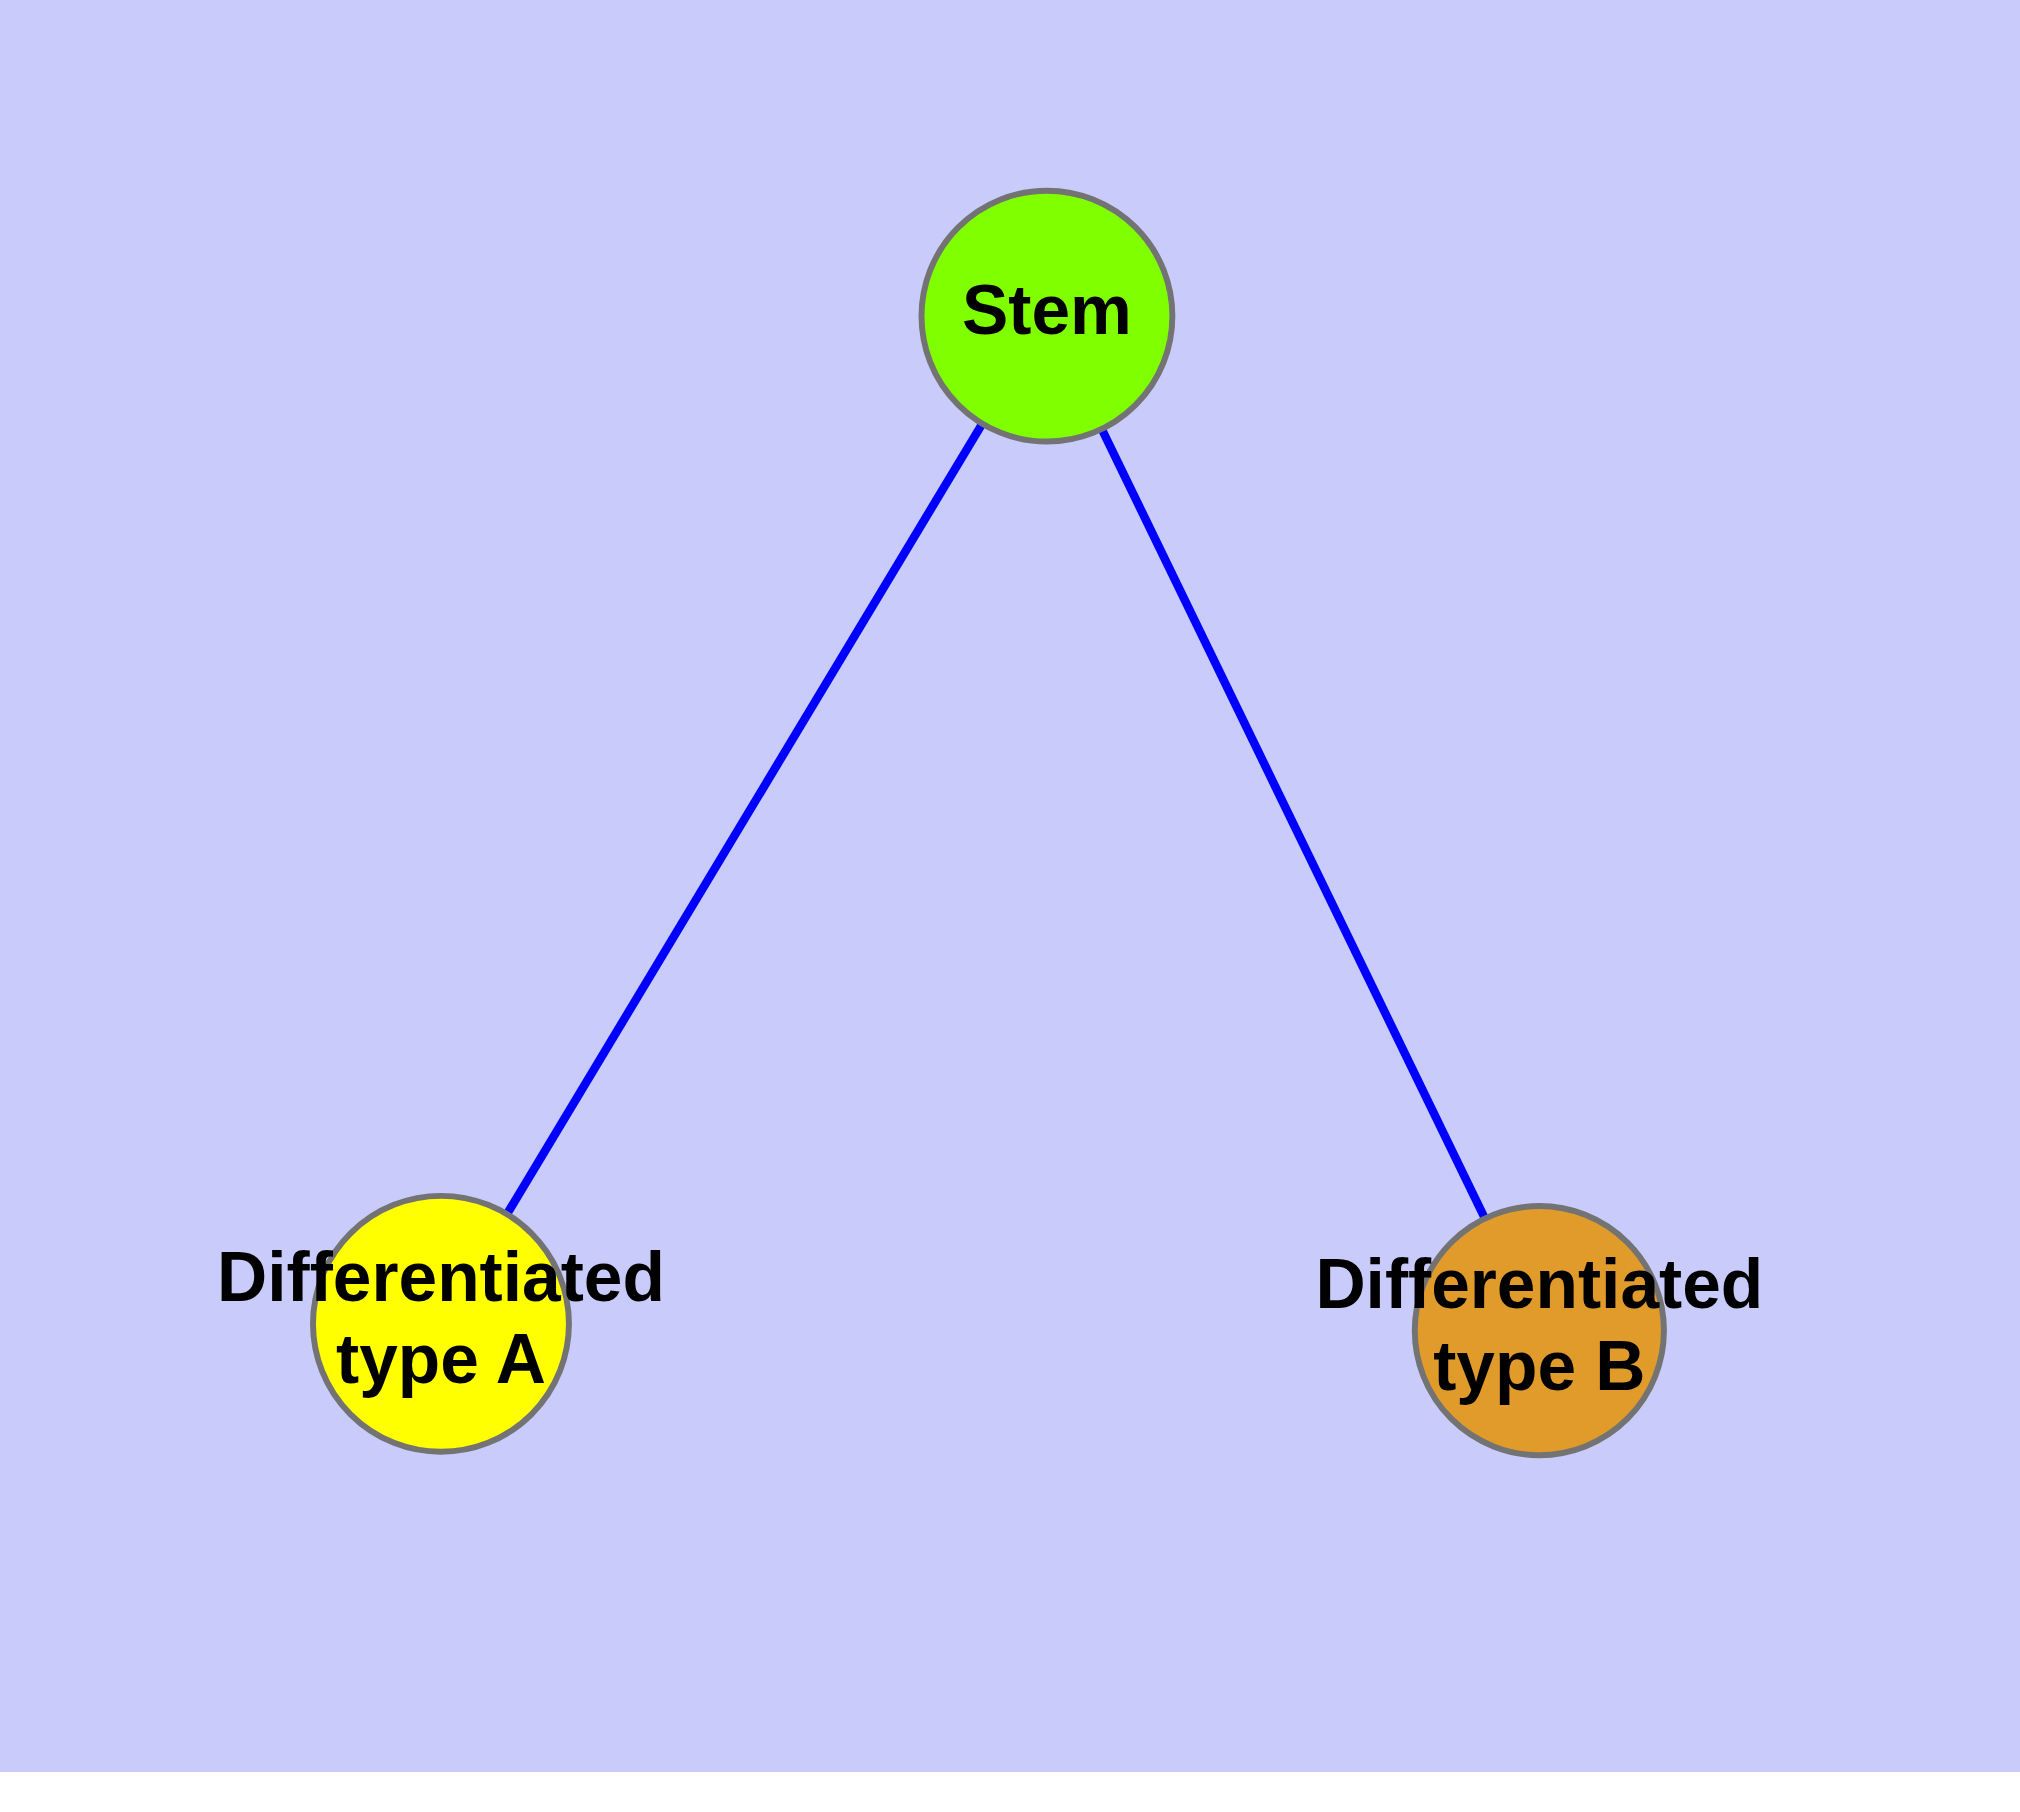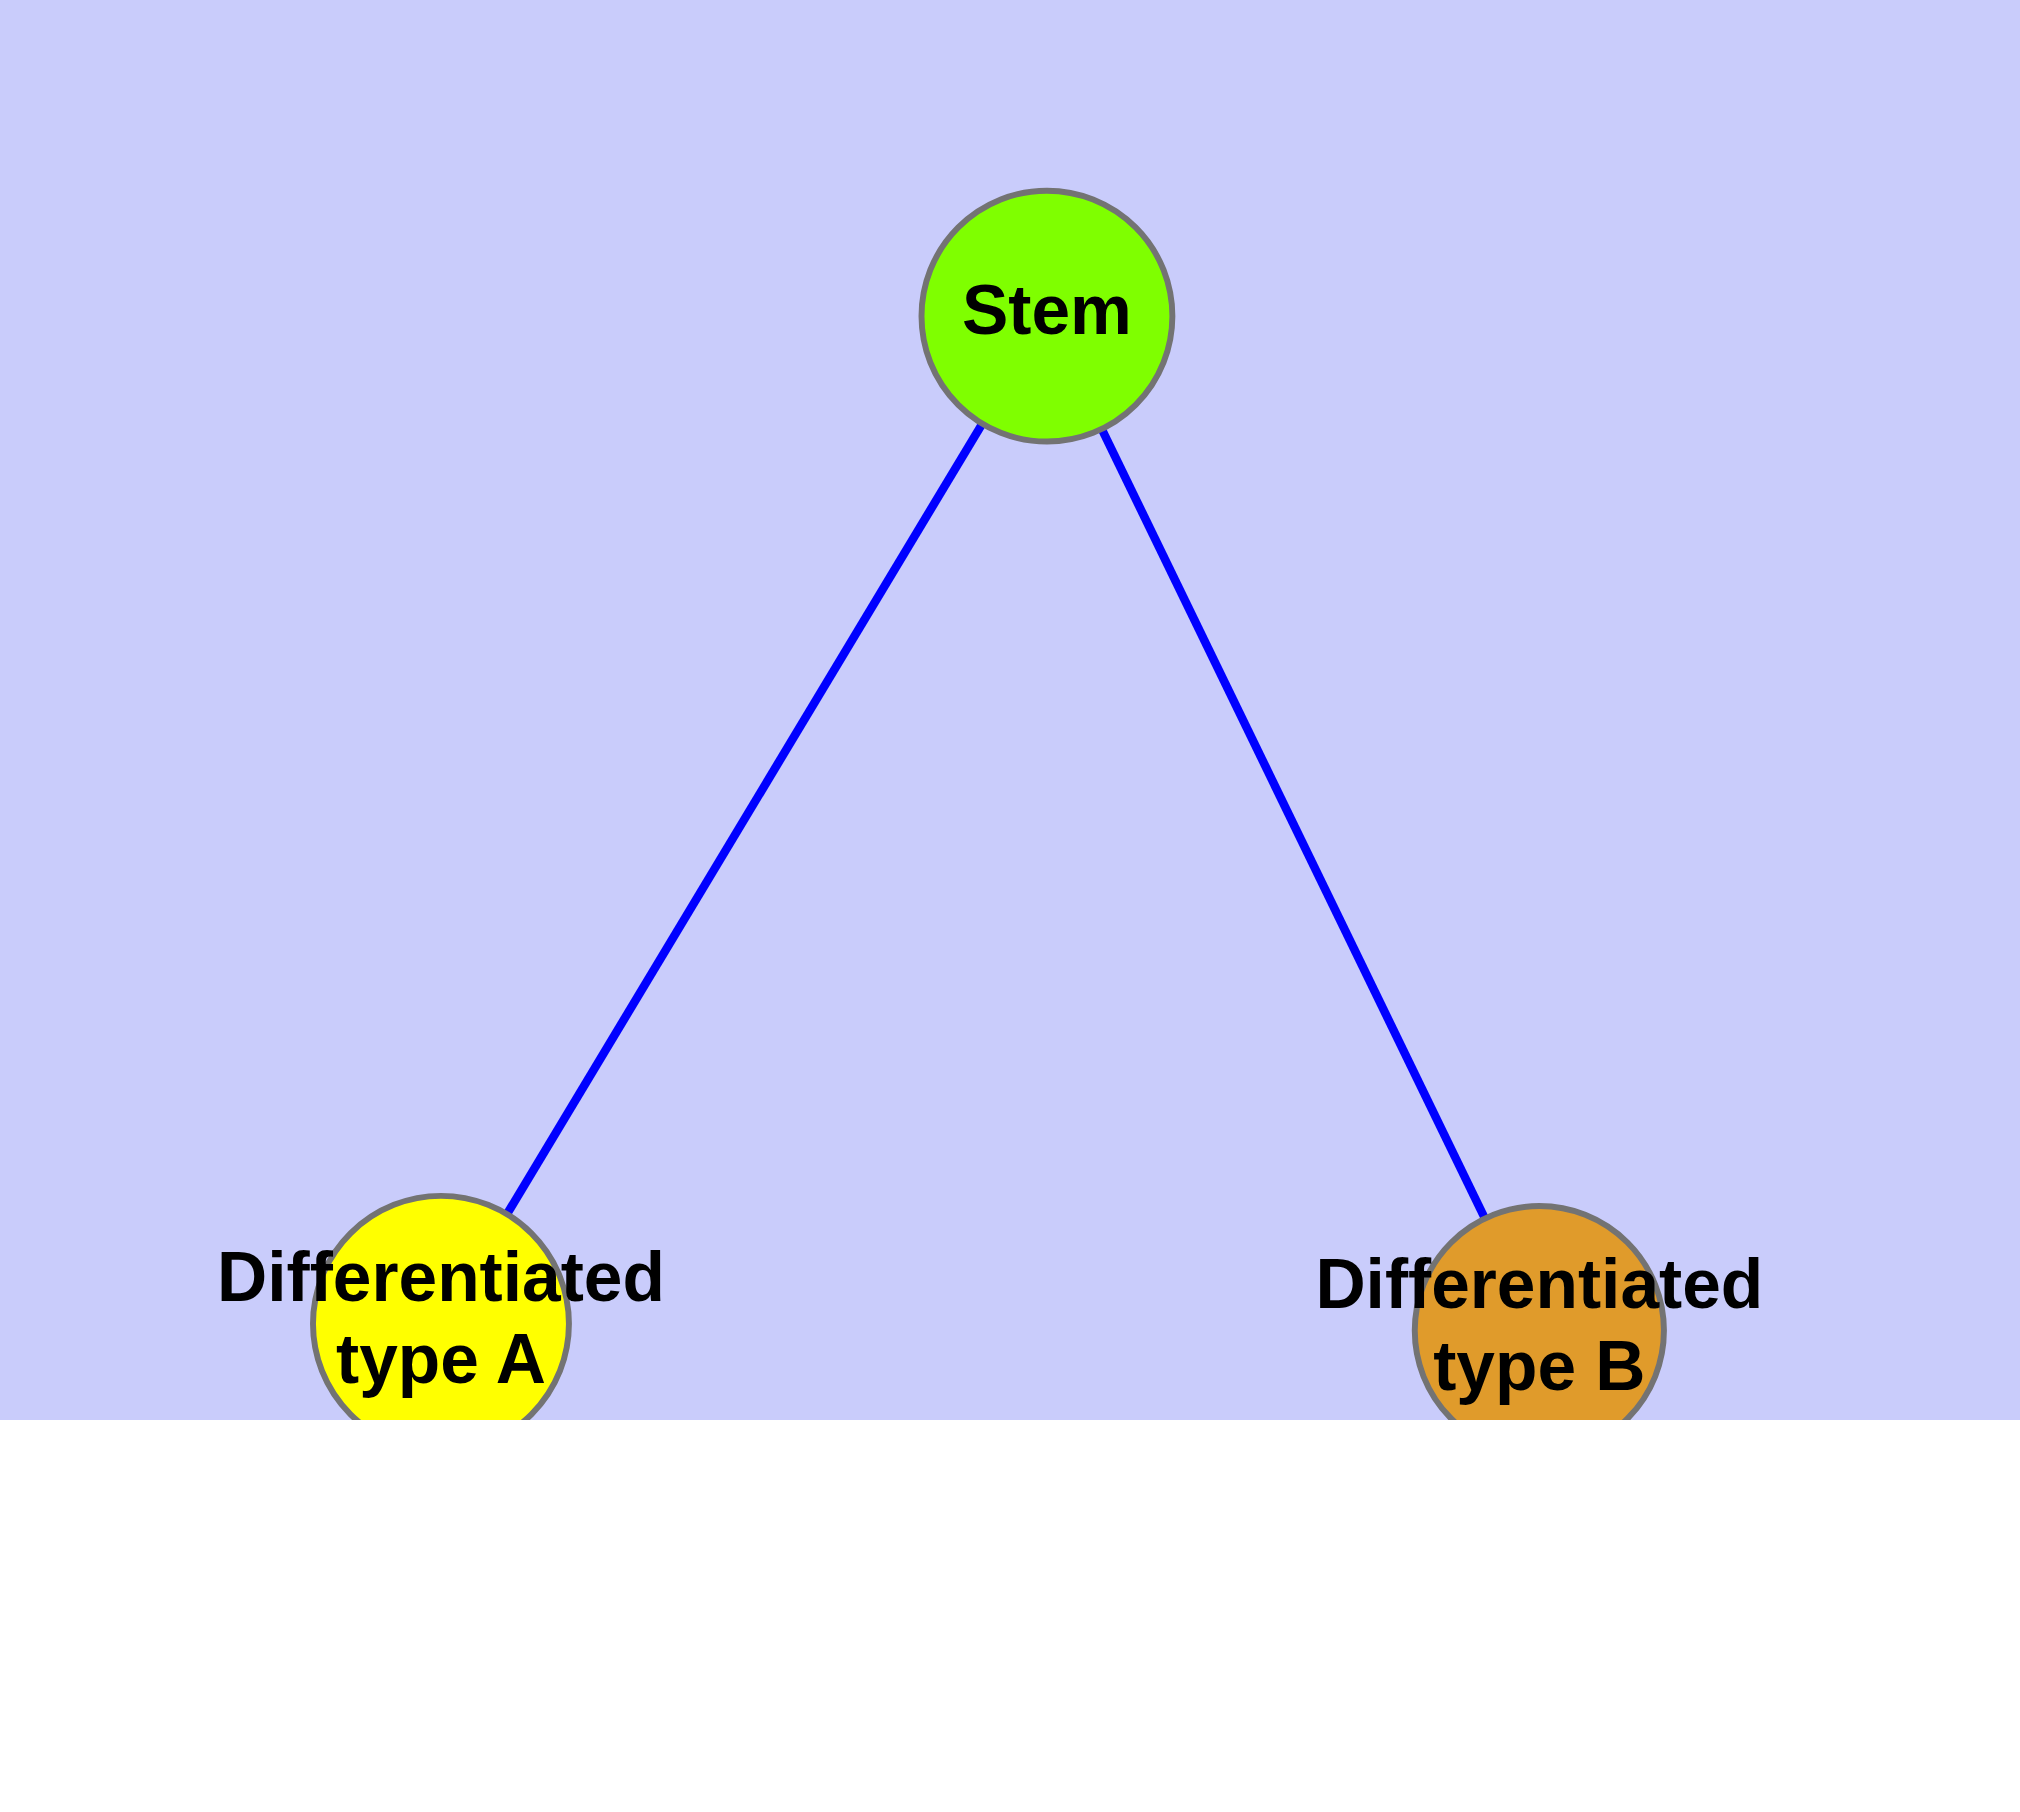--- a/index.html
+++ b/index.html
@@ -4,21 +4,21 @@
 <title>Cell Differentiation Graph</title>
 <style>
   html, body {
     margin: 0;
     padding: 0;
     background: #ffffff;
   }
   #canvas {
     position: relative;
     width: 2021px;
-    height: 1420px;
+    height: 1772px;
     overflow: hidden;
     font-family: "Liberation Sans", sans-serif;
   }
   #graph-svg {
     position: absolute;
     top: 0;
     left: 0;
     width: 2021px;
     height: 1812px;
     display: block;

